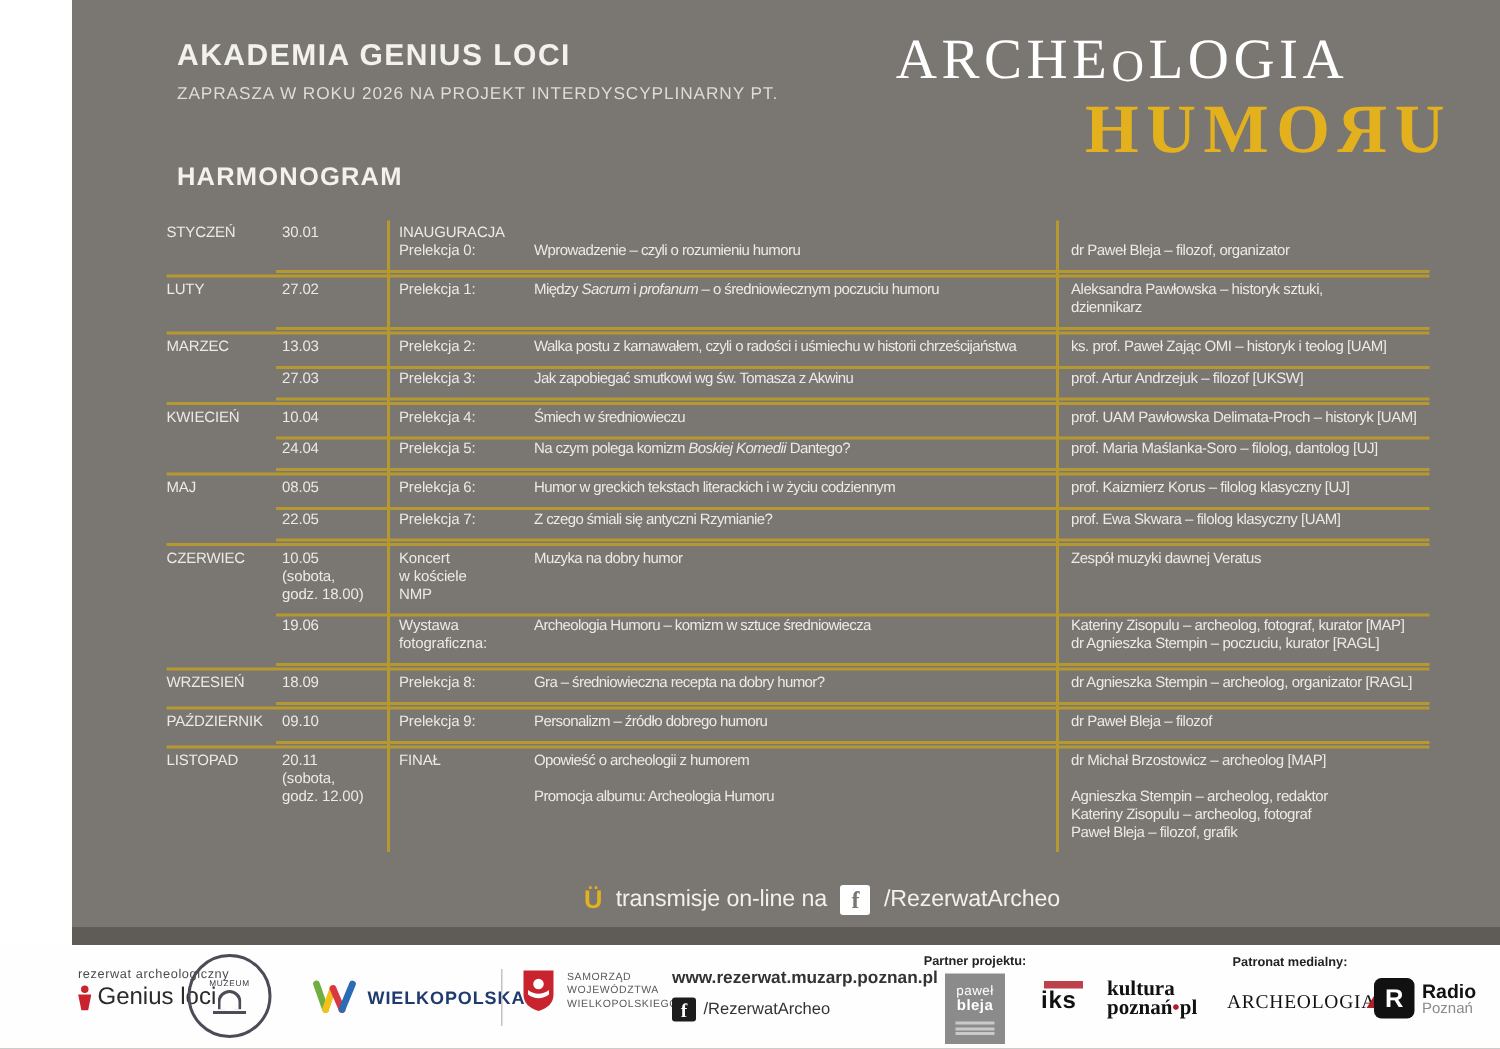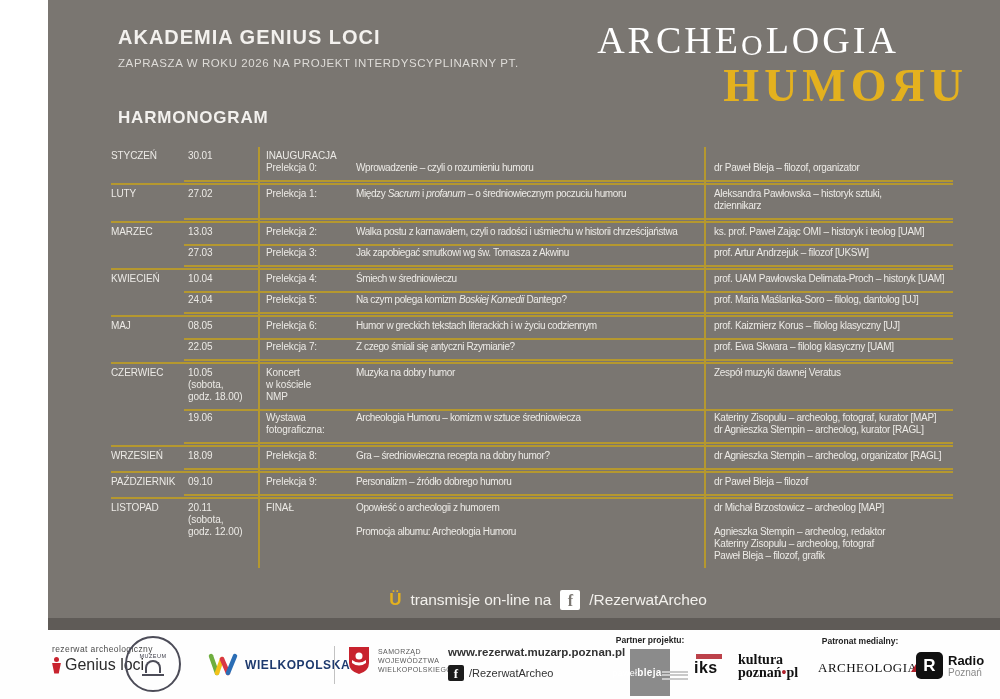--- a/index.html
+++ b/index.html
@@ -65,21 +65,21 @@
   .samorzad { position:absolute; left:347px; top:15px; display:flex; align-items:center; gap:7px; }
   .samorzad-lines { font-size:7px; line-height:9px; color:#5a5a5a; letter-spacing:0.4px; }
   .web-block { position:absolute; left:448px; top:16px; }
   .web-url { font-size:11.5px; font-weight:700; color:#333; }
   .web-fb-row { display:flex; align-items:center; gap:5px; margin-top:7px; }
   .fb-badge-dark { display:inline-flex; width:16px; height:16px; background:#1c1c1c; border-radius:2px; align-items:flex-end; justify-content:center; }
   .fb-badge-dark span { color:#fff; font-weight:700; font-size:13px; line-height:15px; font-family:"Liberation Serif", serif; }
   .web-handle { font-size:11px; color:#333; }
   .partner { position:absolute; left:607px; top:5px; width:86px; text-align:center; }
   .partner-label { font-size:8.5px; font-weight:700; color:#222; }
-  .partner-box { width:40px; height:47px; background:#8b8b8b; margin:4px auto 0; display:flex; flex-direction:row; align-items:center; justify-content:center; color:#fff; }
+  .partner-box { width:40px; height:47px; background:#8b8b8b; margin:4px auto 0; display:flex; flex-direction:column; align-items:center; justify-content:center; color:#fff; }
   .pb1 { font-size:9px; letter-spacing:0.3px; }
   .pb2 { font-size:10px; font-weight:700; letter-spacing:0.3px; }
   .pb-bars { margin-top:4px; }
   .pb-bars i { display:block; width:26px; height:2px; background:#c9c9c9; margin-top:1.5px; }
   .patron-label { position:absolute; left:780px; top:6px; width:160px; text-align:center; font-size:8.5px; font-weight:700; color:#222; }
   .iks { position:absolute; left:694px; top:24px; }
   .iks-red { width:26px; height:5px; background:#b0202a; opacity:0.85; margin-left:2px; }
   .iks-word { font-size:16px; line-height:18px; font-weight:700; color:#111; letter-spacing:0.5px; }
   .kultura { position:absolute; left:738px; top:24px; font-family:"Liberation Serif", serif; font-weight:700; color:#111; }
   .kultura .k1 { font-size:14px; line-height:12px; }
@@ -326,21 +326,21 @@
           <div class="c-type">
             <div class="line"><span>Wystawa</span></div>
             <div class="line"><span>fotograficzna:</span></div>
           </div>
           <div class="c-title">
             <div class="line"><span>Archeologia Humoru – komizm w sztuce średniowiecza</span></div>
           </div>
           <div class="c-gap2"></div>
           <div class="c-speaker">
             <div class="line"><span>Kateriny Zisopulu – archeolog, fotograf, kurator [MAP]</span></div>
-            <div class="line"><span>dr Agnieszka Stempin – archeolog, kurator [RAGL]</span></div>
+            <div class="line"><span>dr Agnieszka Stempin – poczuciu, kurator [RAGL]</span></div>
           </div>
         </div>
       </div>
       <div class="month-sep">
         <i class="close-line"></i>
         <i class="open-line"></i>
       </div>
       <div class="group">
         <div class="row">
           <div class="c-month">

